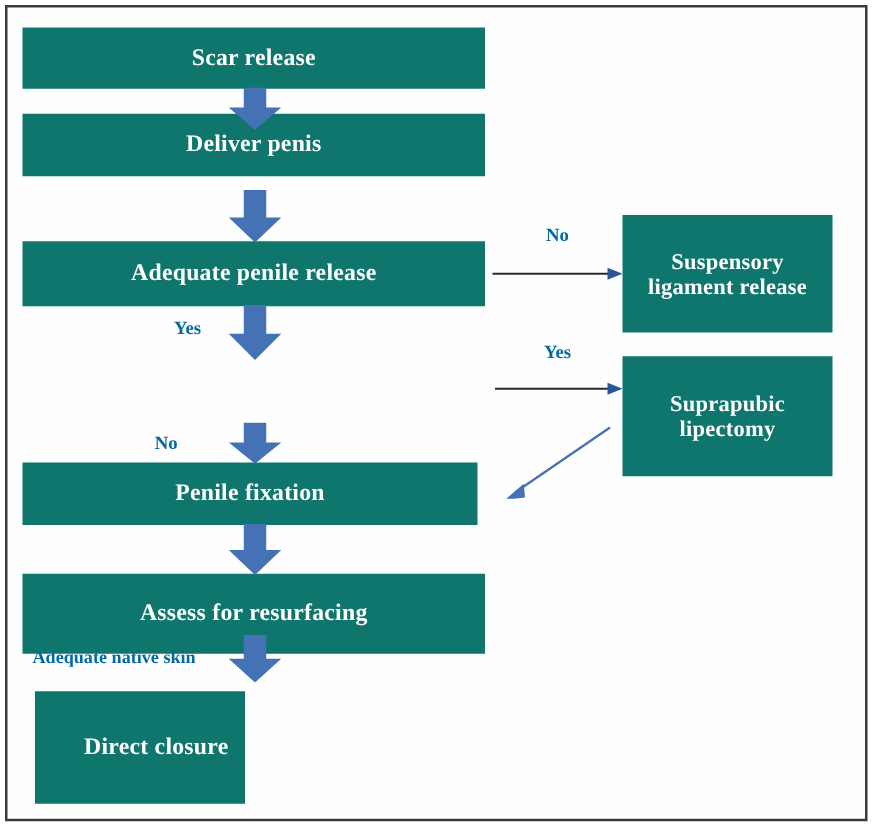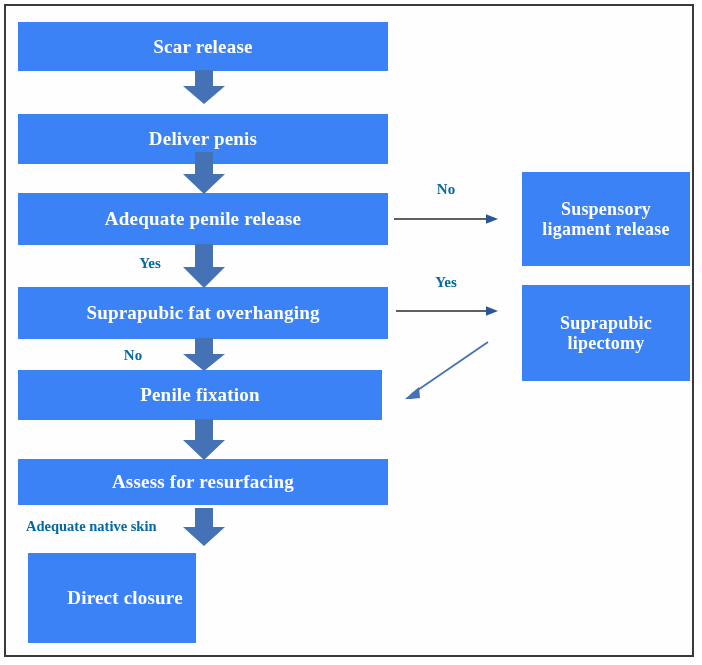--- a/index.html
+++ b/index.html
@@ -22,35 +22,35 @@
     left: 4px;
     top: 4px;
     width: 690px;
     height: 653px;
     border: 2px solid #3a3a3a;
     box-sizing: border-box;
     background: #fefefe;
   }
   .node {
     position: absolute;
-    background: #3b82f6;
+    background: #0f766e;
     color: #ffffff;
     font-weight: bold;
     font-size: 19px;
     line-height: 1.12;
     display: flex;
     align-items: center;
     justify-content: center;
     text-align: center;
     box-sizing: border-box;
     box-shadow: 0 0 0 1px rgba(255,255,255,0.45);
     letter-spacing: 0.2px;
     padding: 0 6px;
   }
-  .node.small { font-size: 18px; margin-left: 24px; }
+  .node.small { font-size: 18px; }
   .edge-label {
     position: absolute;
     color: #0369a1;
     font-weight: bold;
     font-size: 15px;
     white-space: nowrap;
     text-align: center;
   }
   .edge-label.thin {
     font-size: 14.5px;
@@ -66,37 +66,34 @@
 </head>
 <body>
 
 <div id="canvas">
   <div class="frame"></div>
 
   <div class="node" style="left:18px; top:22px; width:370px; height:49px;">
     <span>Scar release</span>
   </div>
 
-  <div class="node" style="left:18px; top:114px; width:370px; height:50px;">
+  <div class="node" style="left:18px; top:91px; width:370px; height:50px;">
     <span>Deliver penis</span>
   </div>
 
   <div class="node" style="left:18px; top:193px; width:370px; height:52px;">
     <span>Adequate penile release</span>
   </div>
 
-  <div class="node" style="left:18px; top:287px; width:370px; height:52px;">
-    <span>Suprapubic fat overhanging</span>
-  </div>
 
   <div class="node" style="left:18px; top:370px; width:364px; height:50px;">
     <span>Penile fixation</span>
   </div>
 
-  <div class="node" style="left:18px; top:459px; width:370px; height:46px;">
+  <div class="node" style="left:18px; top:459px; width:370px; height:64px;">
     <span>Assess for resurfacing</span>
   </div>
 
   <div class="node" style="left:28px; top:553px; width:168px; height:90px;padding-left:32px;">
     <span>Direct closure</span>
   </div>
 
 
   <div class="node small" style="left:498px; top:172px; width:168px; height:94px;">
     <span>Suspensory ligament release</span>

